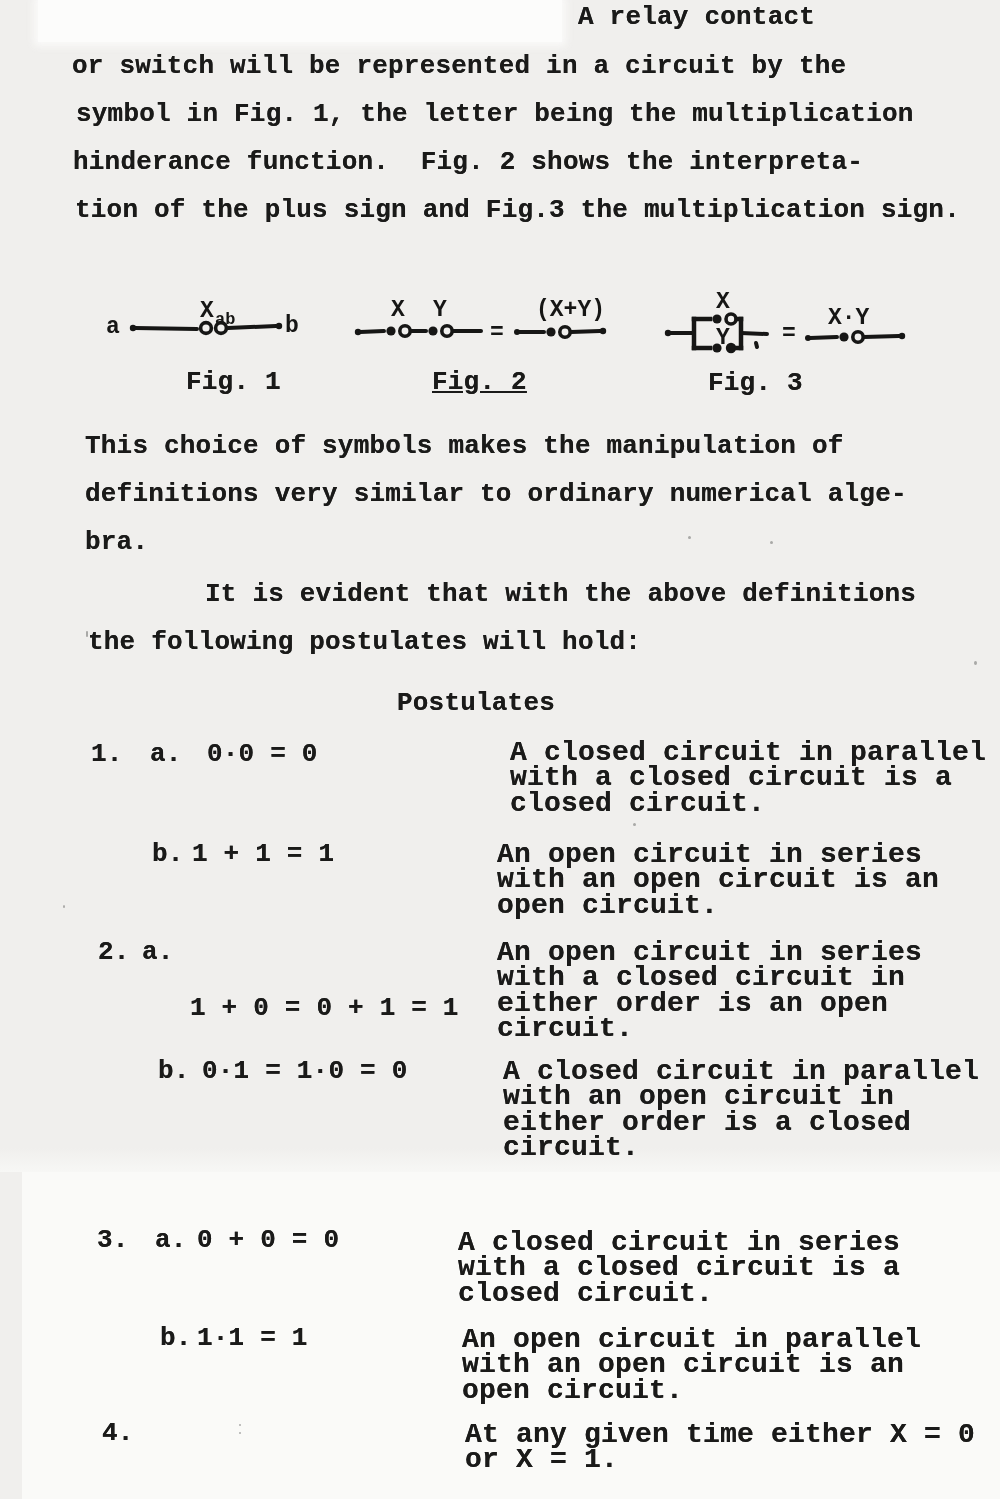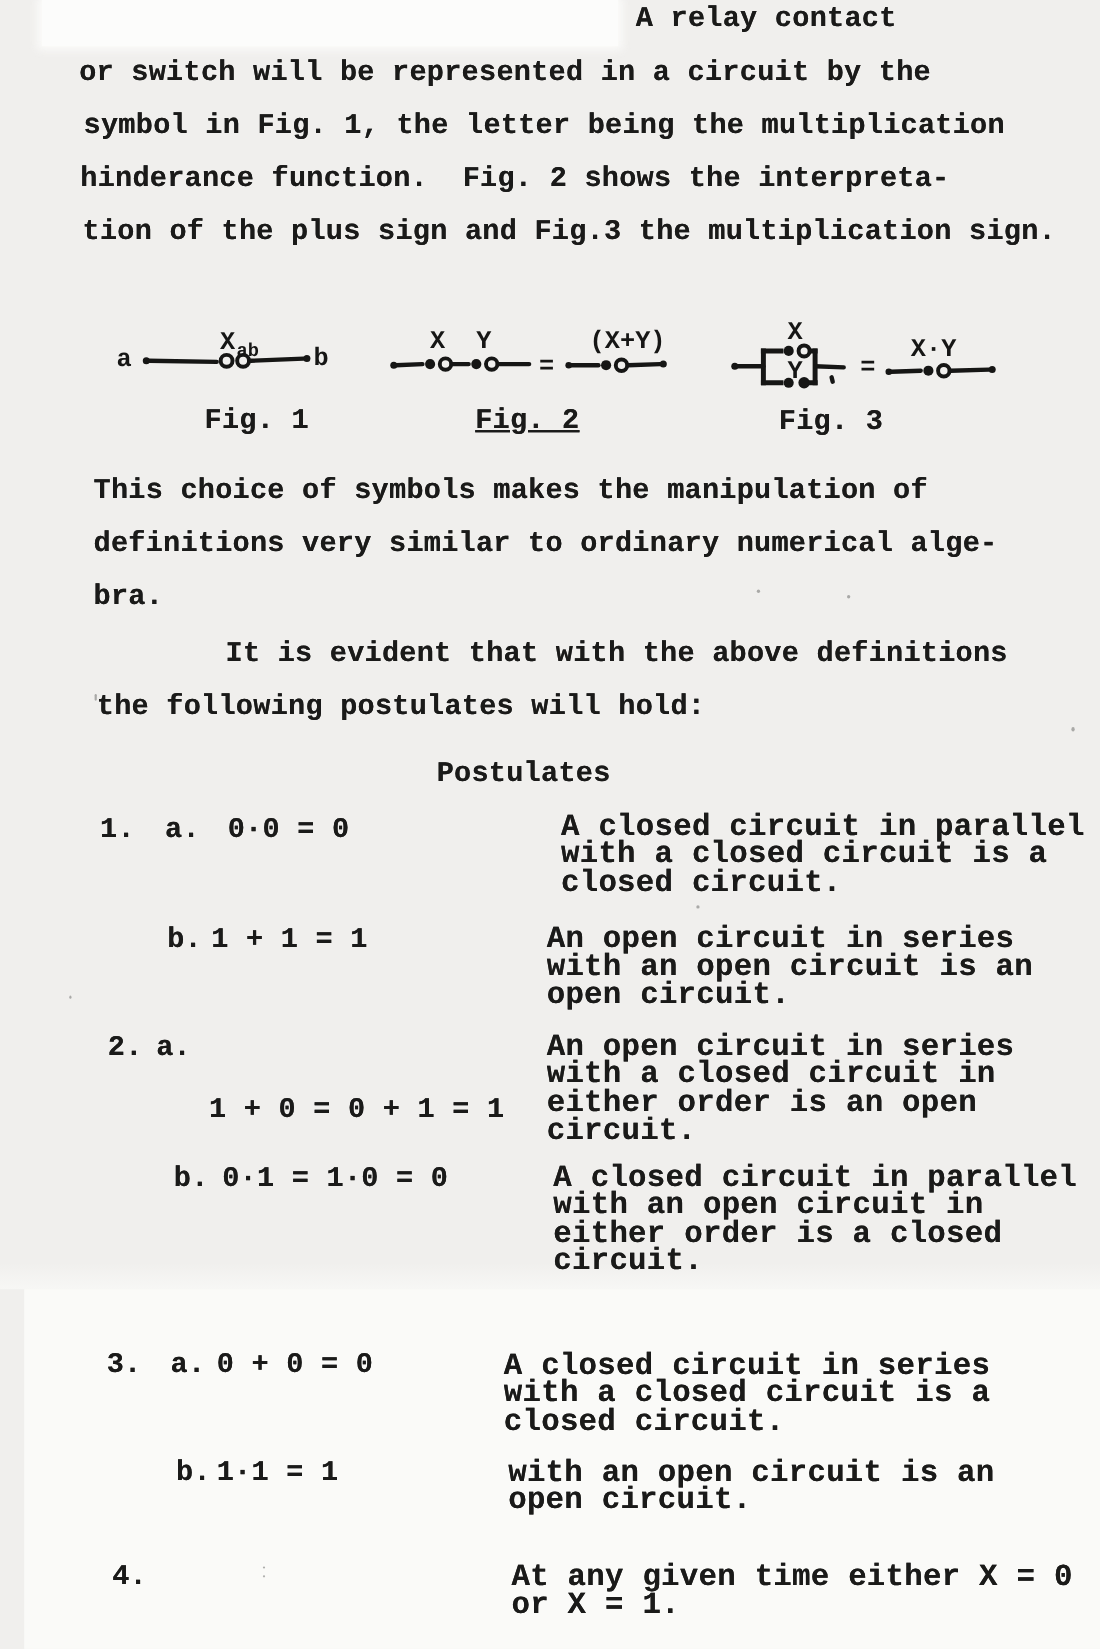--- a/index.html
+++ b/index.html
@@ -178,20 +178,21 @@
 <div class="t" style="left:197px;top:1228px;">0 + 0 = 0</div>
 <div class="desc" style="left:458px;top:1230px;">
   <div class="dl">A closed circuit in series</div>
   <div class="dl">with a closed circuit is a</div>
   <div class="dl">closed circuit.</div>
 </div>
 
 <div class="t" style="left:160px;top:1326px;">b.</div>
 <div class="t" style="left:197px;top:1326px;">1·1 = 1</div>
 <div class="desc" style="left:462px;top:1327px;">
+  <div class="dl">An open circuit in parallel</div>
   <div class="dl">with an open circuit is an</div>
   <div class="dl">open circuit.</div>
 </div>
 
 <div class="t" style="left:102px;top:1421px;">4.</div>
 <div class="desc" style="left:465px;top:1422px;">
   <div class="dl">At any given time either X = 0</div>
   <div class="dl">or X = 1.</div>
 </div>
 

